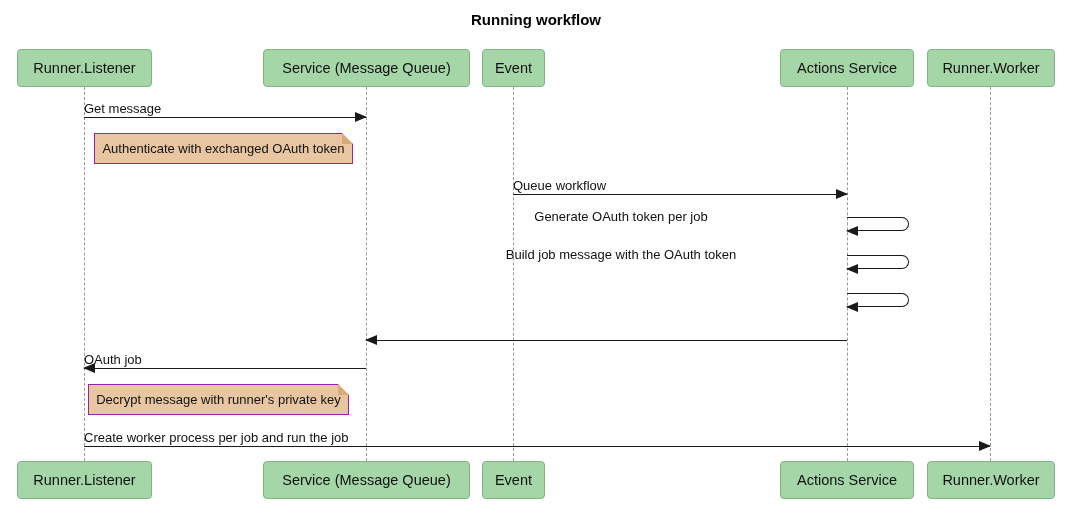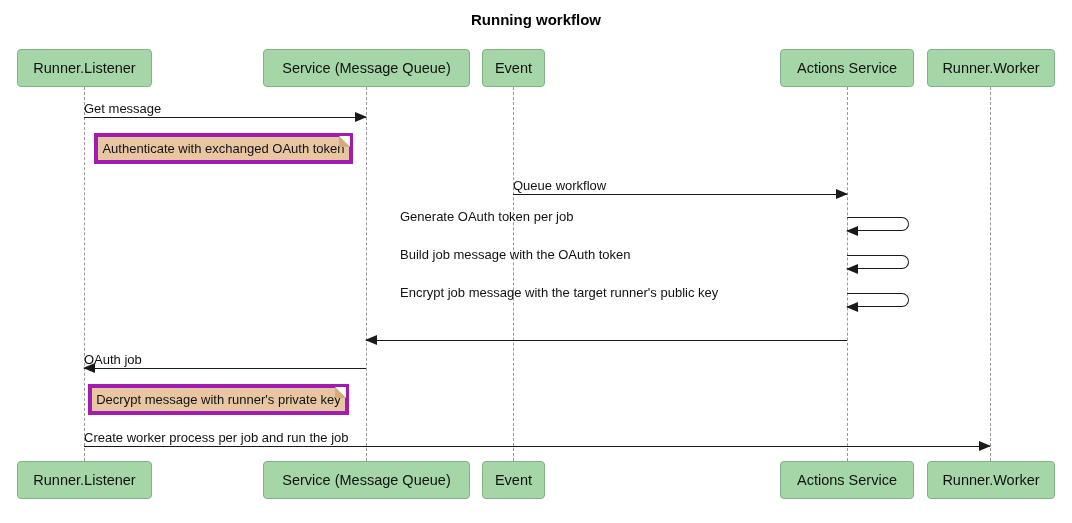--- a/index.html
+++ b/index.html
@@ -15,39 +15,39 @@
          font-size:14.5px;color:#111;}
   .actor.top{top:49px;}
   .actor.bottom{top:461px;}
 
   .lifeline{position:absolute;top:87px;height:374px;width:0;
             border-left:1px dashed #999;}
 
   .msg-label{position:absolute;height:16px;line-height:16px;font-size:13px;
              color:#111;white-space:nowrap;}
   .center{text-align:left;}
-  .right{text-align:left;}
+  .right{text-align:center;}
 
   .msg-line{position:absolute;height:0;border-top:1.5px solid #1a1a1a;}
   .msg-line.arrow-right::after{content:"";position:absolute;right:-1px;top:-6px;
       width:0;height:0;border-top:5px solid transparent;border-bottom:5px solid transparent;
       border-left:12px solid #1a1a1a;}
   .msg-line.arrow-left::after{content:"";position:absolute;left:-1px;top:-6px;
       width:0;height:0;border-top:5px solid transparent;border-bottom:5px solid transparent;
       border-right:12px solid #1a1a1a;}
 
   .self-loop{position:absolute;width:62px;height:14px;box-sizing:border-box;
       border:1.5px solid #1a1a1a;border-left:none;
       border-radius:0 10px 10px 0;}
   .self-loop::after{content:"";position:absolute;left:-1px;bottom:-6px;
       width:0;height:0;border-top:5px solid transparent;border-bottom:5px solid transparent;
       border-right:12px solid #1a1a1a;}
 
   .note{position:absolute;box-sizing:border-box;background:#e9c6a2;
-        border:4px solid #a21caf;display:flex;align-items:center;justify-content:center;
+        border:1px solid #a21caf;display:flex;align-items:center;justify-content:center;
         font-size:13px;color:#111;padding:0 8px;white-space:nowrap;}
   .note::before{content:"";position:absolute;top:-1px;right:-1px;width:0;height:0;
         border-top:11px solid #ffffff;border-left:11px solid transparent;}
   .note::after{content:"";position:absolute;top:-1px;right:-1px;width:0;height:0;
         border-bottom:11px solid #d7ab79;border-right:11px solid transparent;}
 </style>
 </head>
 <body>
 
 <div class="diagram">
@@ -73,21 +73,20 @@
 
   <div class="msg-label center" style="left:513px;width:334px;top:178px;">Queue workflow</div>
   <div class="msg-line arrow-right" style="left:513px;width:334px;top:194px;"></div>
 
   <div class="msg-label right" style="left:400px;width:442px;top:209px;">Generate OAuth token per job</div>
   <div class="self-loop" style="left:847px;top:217px;"></div>
 
   <div class="msg-label right" style="left:400px;width:442px;top:247px;">Build job message with the OAuth token</div>
   <div class="self-loop" style="left:847px;top:255px;"></div>
 
-  <div class="msg-label right" style="left:400px;width:442px;top:285px;">Encrypt job message with the target runner's public key</div>
   <div class="self-loop" style="left:847px;top:293px;"></div>
 
   <div class="msg-line arrow-left" style="left:366px;width:481px;top:340px;"></div>
 
   <div class="msg-label center" style="left:84px;width:282px;top:352px;">OAuth job</div>
   <div class="msg-line arrow-left" style="left:84px;width:282px;top:368px;"></div>
 
   <div class="note" style="left:88px;top:384px;width:261px;height:31px;">Decrypt message with runner's private key</div>
 
   <div class="msg-label center" style="left:84px;width:906px;top:430px;">Create worker process per job and run the job</div>

